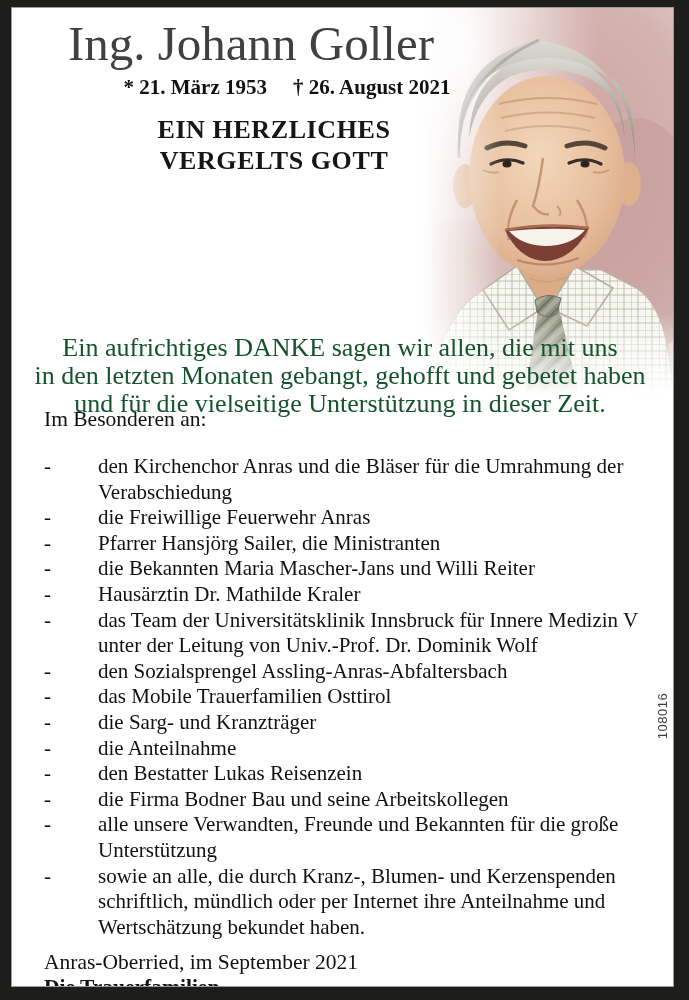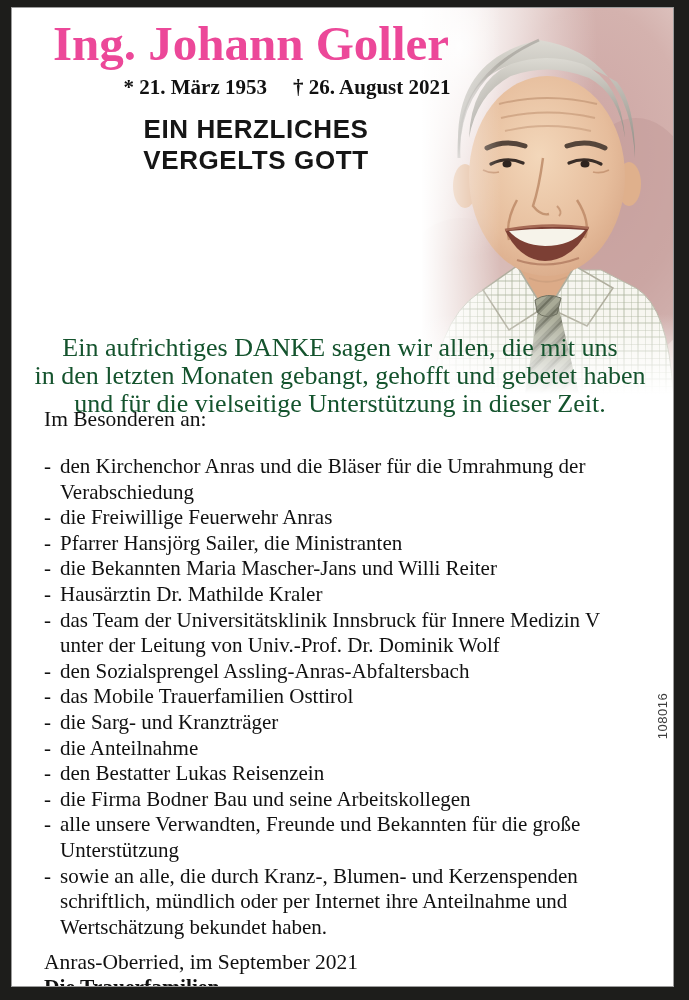--- a/index.html
+++ b/index.html
@@ -22,40 +22,41 @@
   
   .photo{
     position:absolute;top:0;right:0;
     width:252px;height:386px;
   }
   .photo svg{display:block;width:100%;height:100%;}
   
   .title{
     position:absolute;left:0;top:10px;width:478px;
     text-align:center;
-    font-size:49px;font-weight:bold;color:#ec4899;
+    font-size:49px;font-weight:normal;color:#404040;
     letter-spacing:0px;line-height:1.05;
     z-index:3;
   }
   .dates{
     position:absolute;left:0;top:67px;width:478px;
     text-align:center;
     font-size:21px;font-weight:bold;color:#111;
     z-index:3;
     padding-left:36px;
   }
   .dates .birth{margin-right:26px;}
   .headline{
     position:absolute;left:0;top:106px;width:488px;
     text-align:center;
-    font-family:Liberation Sans, sans-serif;
+    font-family:Liberation Serif, serif;
     font-size:26px;font-weight:bold;color:#161616;
     line-height:31px;letter-spacing:0.6px;
     white-space:pre-line;
     z-index:3;
+    padding-left:18px;
   }
   .intro{
     position:absolute;left:12px;top:184px;width:448px;
     text-align:center;
     font-size:21.5px;color:#111;line-height:26.6px;
     white-space:pre-line;
     z-index:3;
   }
   .thanks{
     position:absolute;left:16px;top:326px;width:624px;
@@ -75,21 +76,21 @@
     font-size:21px;color:#111;line-height:25.6px;
     z-index:3;
   }
   .thanks-list li{
     position:relative;
     padding-left:16px;
   }
   .thanks-list .dash{
     position:absolute;left:0;top:0;
   }
-  .thanks-list .li-text{white-space:pre-line;display:block;}
+  .thanks-list .li-text{white-space:pre-line;display:block;margin-left:38px;}
   .bottom-row{
     position:absolute;left:32px;right:27px;top:942px;
     display:flex;justify-content:space-between;align-items:baseline;
     font-size:21.5px;color:#111;
     z-index:3;
     flex-direction:column;
   }
   .signature{font-weight:bold;}
   .ref-code{
     position:absolute;

